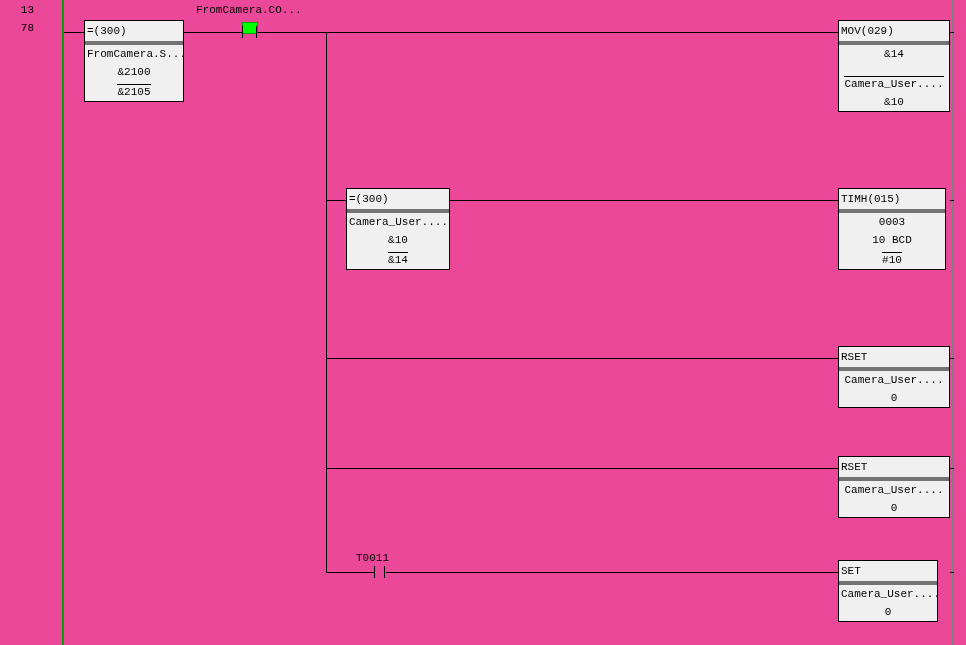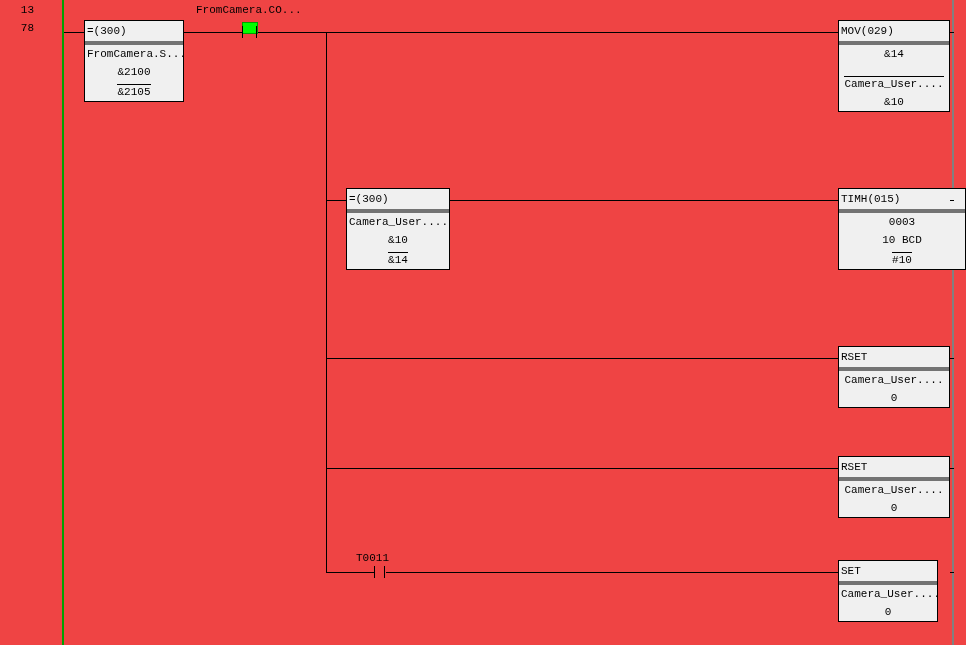--- a/index.html
+++ b/index.html
@@ -8,21 +8,21 @@
     padding: 0;
     background: #f0f0f0;
     font-family: "SimSun", "Courier New", monospace;
     font-size: 11px;
     color: #000;
   }
   .canvas {
     position: relative;
     width: 966px;
     height: 645px;
-    background: #ef4444;
+    background: #ec4899;
     overflow: hidden;
   }
   .rung-num {
     position: absolute;
     text-align: right;
     width: 28px;
   }
   .rail {
     position: absolute;
     width: 2px;
@@ -134,21 +134,21 @@
   <div class="hwire" style="left:950px; top:32px; width:4px;"></div>
 
   <div class="hwire" style="left:326px; top:200px; width:20px;"></div>
   <div class="block" style="left:346px; top:188px; width:104px;">
     <div class="block-header">=(300)</div>
     <div class="block-row">Camera_User....</div>
     <div class="block-row">&amp;10</div>
     <div class="block-row"><span class="underline-above">&amp;14</span></div>
   </div>
   <div class="hwire" style="left:450px; top:200px; width:388px;"></div>
-  <div class="block" style="left:838px; top:188px; width:128px;">
+  <div class="block" style="left:838px; top:188px; width:108px;">
     <div class="block-header">TIMH(015)</div>
     <div class="block-row">0003</div>
     <div class="block-row">10 BCD</div>
     <div class="block-row"><span class="underline-above">#10</span></div>
   </div>
   <div class="hwire" style="left:950px; top:200px; width:4px;"></div>
 
   <div class="hwire" style="left:326px; top:358px; width:512px;"></div>
   <div class="block" style="left:838px; top:346px; width:112px;">
     <div class="block-header">RSET</div>

